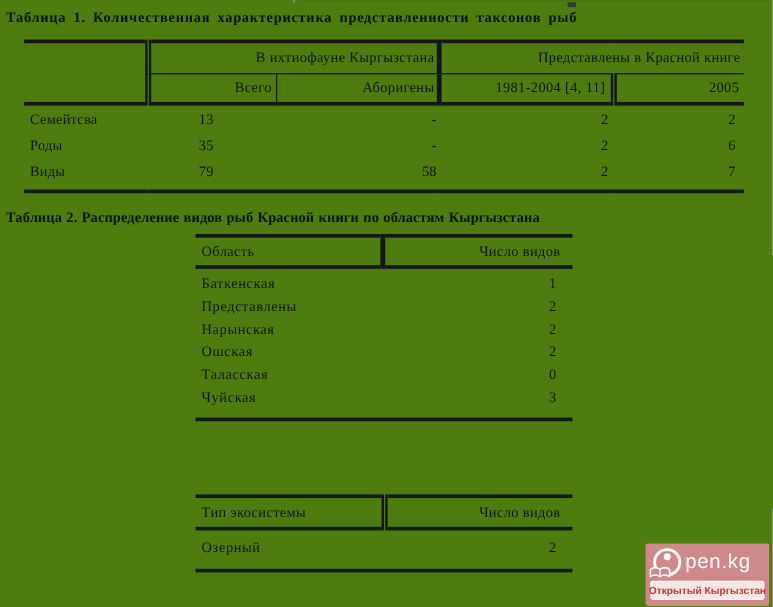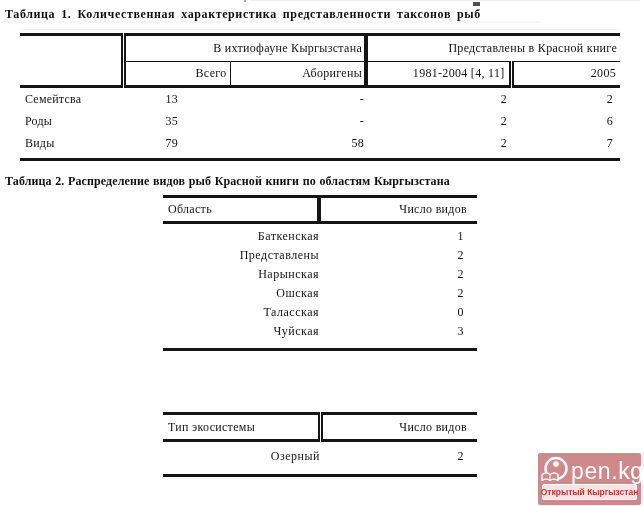--- a/index.html
+++ b/index.html
@@ -1,18 +1,18 @@
 <!DOCTYPE html>
 <html><head>
 <meta charset="utf-8">
 <style>
   html,body { margin:0; padding:0; background:#e8e8e8; }
   .page {
     position:relative; width:644px; height:506px; margin:0 auto;
-    background:#ffffff; overflow:hidden;
+    background:#4d7c0f; overflow:hidden;
     font-family:"Liberation Serif", serif; color:#141414;
   }
 
   
   .tbl-title {
     position:absolute; left:5px; font-weight:bold; font-size:12px;
     white-space:nowrap; color:#101010;
   }
   #t1-title { top:7px;  letter-spacing:0.6px; word-spacing:2.5px; }
   #t2-title { top:174px; letter-spacing:0.1px; word-spacing:0.5px; }
@@ -54,36 +54,36 @@
   #table2 { top:195px; }
   #table3 { top:412px; }
   #table2 thead th, #table3 thead th { border-bottom:3px solid #151515; }
   #table2 thead th { height:23px; }
   #table3 thead th { height:24px; }
   .h-left  { text-align:left; padding-left:5px; }
   .h-right { text-align:right; padding-right:10px;margin-top:32px; }
   #table2 .h-left { border-right:4px solid #151515; }
   #table3 .h-left { border-right:5px double #151515; }
   #table2 tbody td, #table3 tbody td { height:19px; letter-spacing:0.5px; }
-  .cell-name  { padding-left:5px; text-align:right; }
+  .cell-name  { padding-left:5px; text-align:left; }
   .cell-count { text-align:right; padding-right:13px; letter-spacing:0; }
   #table2 tbody tr:first-child td { padding-top:3px; }
   #table2 tbody tr:last-child td { padding-bottom:7px; }
   #table3 tbody tr:first-child td { padding-top:5px; }
   #table3 tbody tr:last-child td { padding-bottom:8px; }
 
   
   .watermark {
     position:absolute; left:538px; top:453px; width:103px; height:52px;
     background:#d0898b; border-radius:2px;
   }
   .wm-logo { position:absolute; left:2px; top:2px; }
   .wm-brand {
     position:absolute; left:33px; top:5px;
-    font-family:"Liberation Sans", sans-serif; font-size:23px;
+    font-family:"Liberation Sans", sans-serif; font-size:17px;
     color:#ffffff; letter-spacing:0.6px;
   }
   .wm-caption {
     position:absolute; left:4px; top:31px; width:93px; height:14px;
     background:#f7e4e4; border:1px solid #ffffff; border-radius:2px;
     display:flex; align-items:center; justify-content:center;
     font-family:"Liberation Sans", sans-serif; font-size:8.5px; font-weight:bold;
     color:#c1392f; white-space:nowrap;
   }
 

